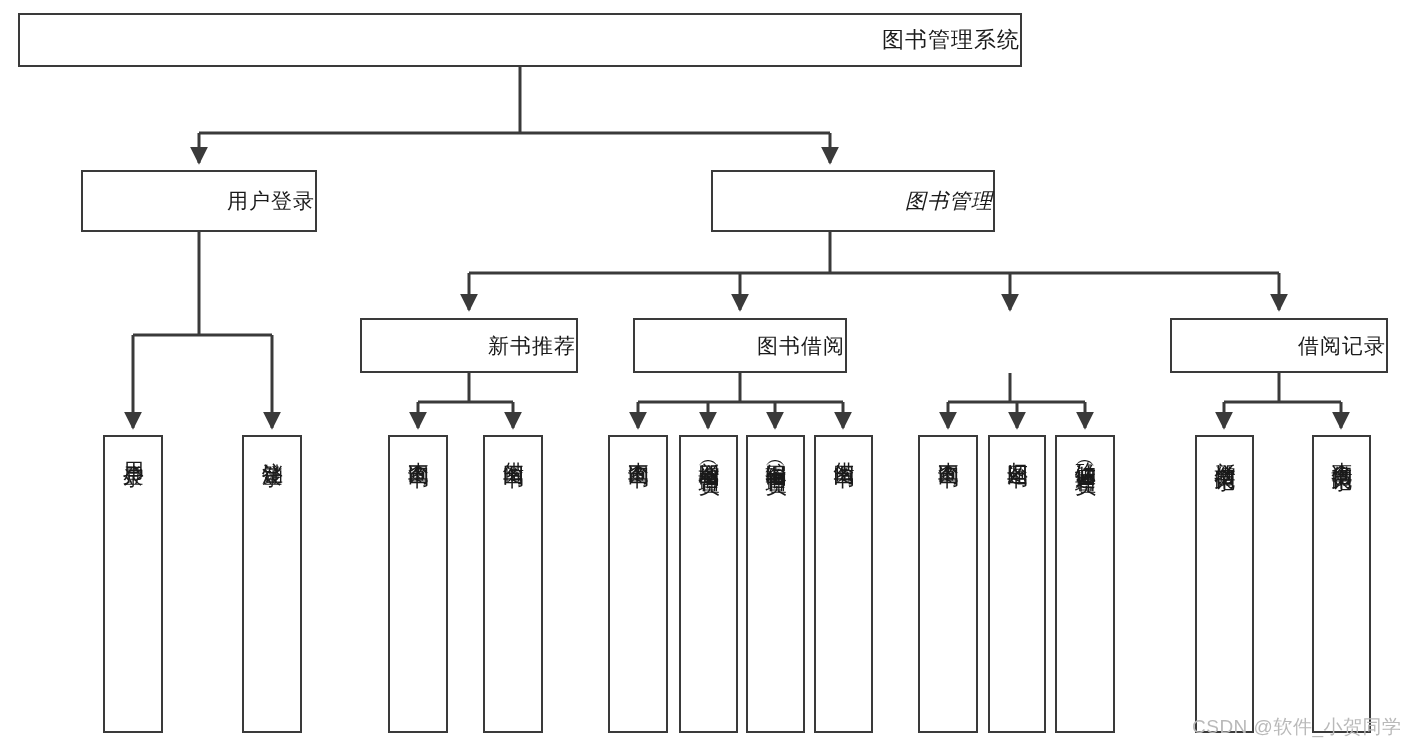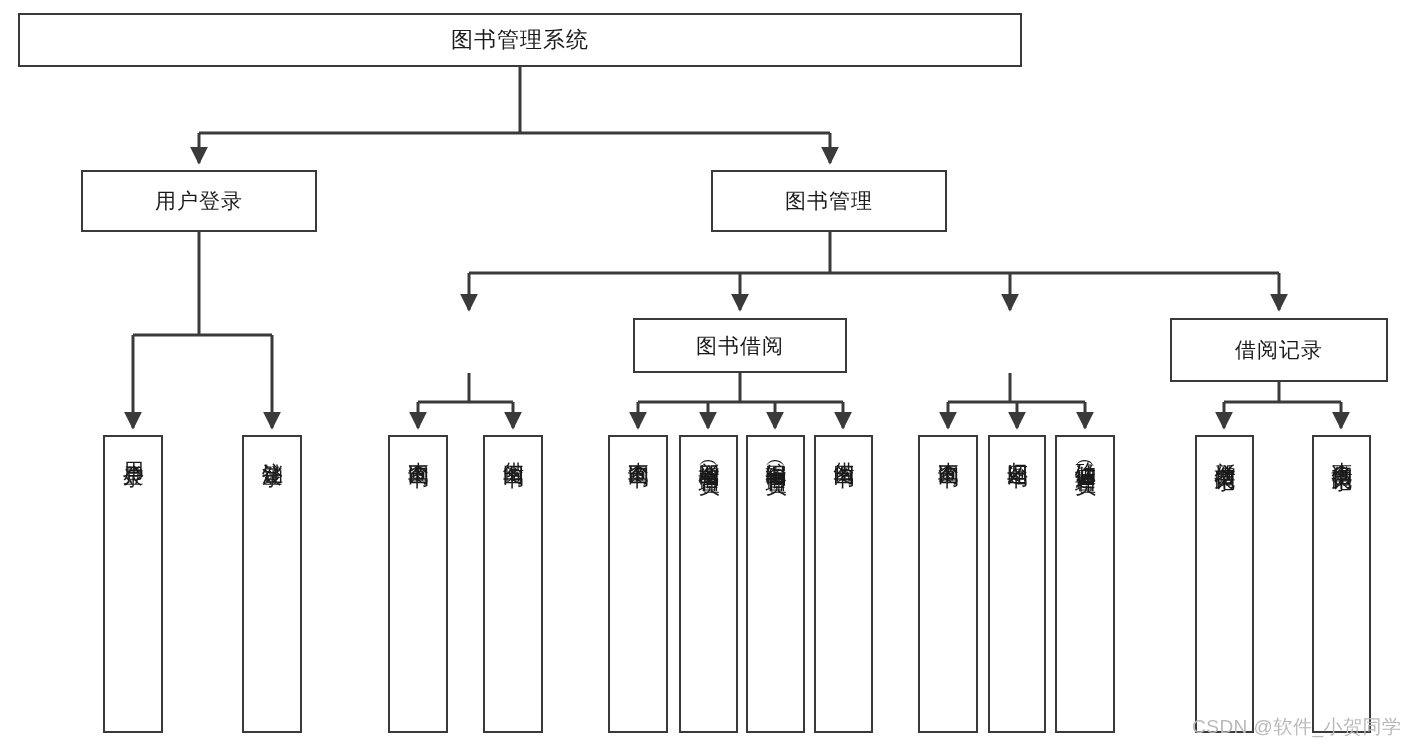--- a/index.html
+++ b/index.html
@@ -25,21 +25,21 @@
     height: 747px;
     pointer-events: none;
   }
   .node {
     position: absolute;
     box-sizing: border-box;
     border: 2px solid #3a3a3a;
     background: #ffffff;
     display: flex;
     align-items: center;
-    justify-content: center;
+    justify-content: flex-end;
     color: #1a1a1a;
   }
   .node-h {
     font-size: 21px;
     letter-spacing: 1px;
     line-height: 1.1;
     white-space: nowrap;
   }
   .node-root {
     font-size: 22px;
@@ -123,28 +123,31 @@
     </g>
   </svg>
 
   <div class="node node-h node-root" style="left:18px; top:13px; width:1004px; height:54px;">
     <span>图书管理系统</span>
   </div>
 
   <div class="node node-h" style="left:81px; top:170px; width:236px; height:62px;">
     <span>用户登录</span>
   </div>
-  <div class="node node-h" style="left:711px; top:170px; width:236px; height:62px;">
+  <div class="node node-h" style="left:711px; top:170px; width:284px; height:62px;font-style:italic;">
     <span>图书管理</span>
   </div>
 
+  <div class="node node-h" style="left:360px; top:318px; width:218px; height:55px;">
+    <span>新书推荐</span>
+  </div>
   <div class="node node-h" style="left:633px; top:318px; width:214px; height:55px;">
     <span>图书借阅</span>
   </div>
-  <div class="node node-h" style="left:1170px; top:318px; width:218px; height:64px;">
+  <div class="node node-h" style="left:1170px; top:318px; width:218px; height:55px;">
     <span>借阅记录</span>
   </div>
 
   <div class="node node-v" style="left:103px; top:435px; width:60px; height:298px;">
     <span class="vlabel">用户登录</span>
   </div>
   <div class="node node-v" style="left:242px; top:435px; width:60px; height:298px;">
     <span class="vlabel">注销登录</span>
   </div>
 

